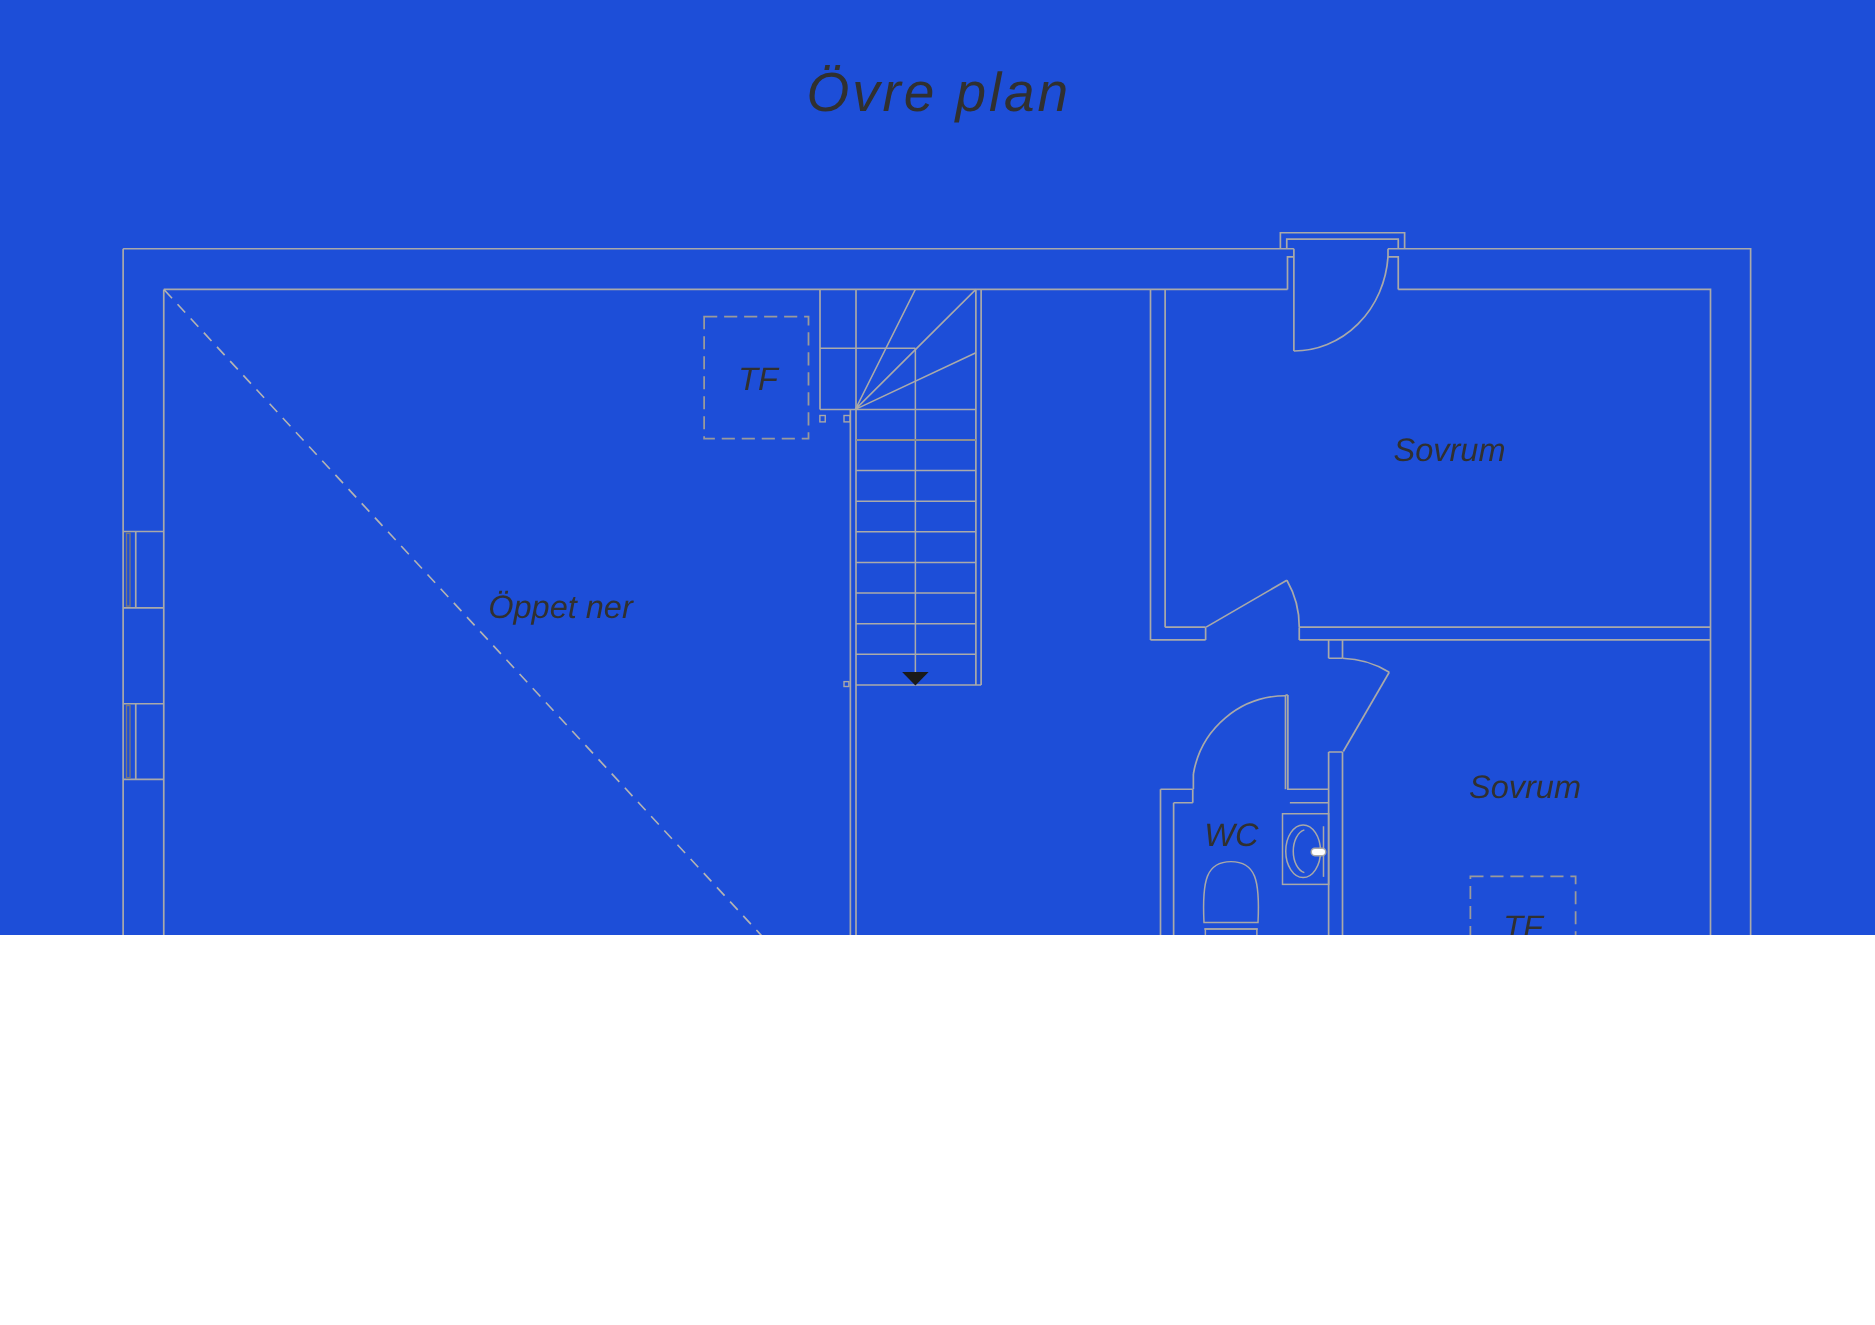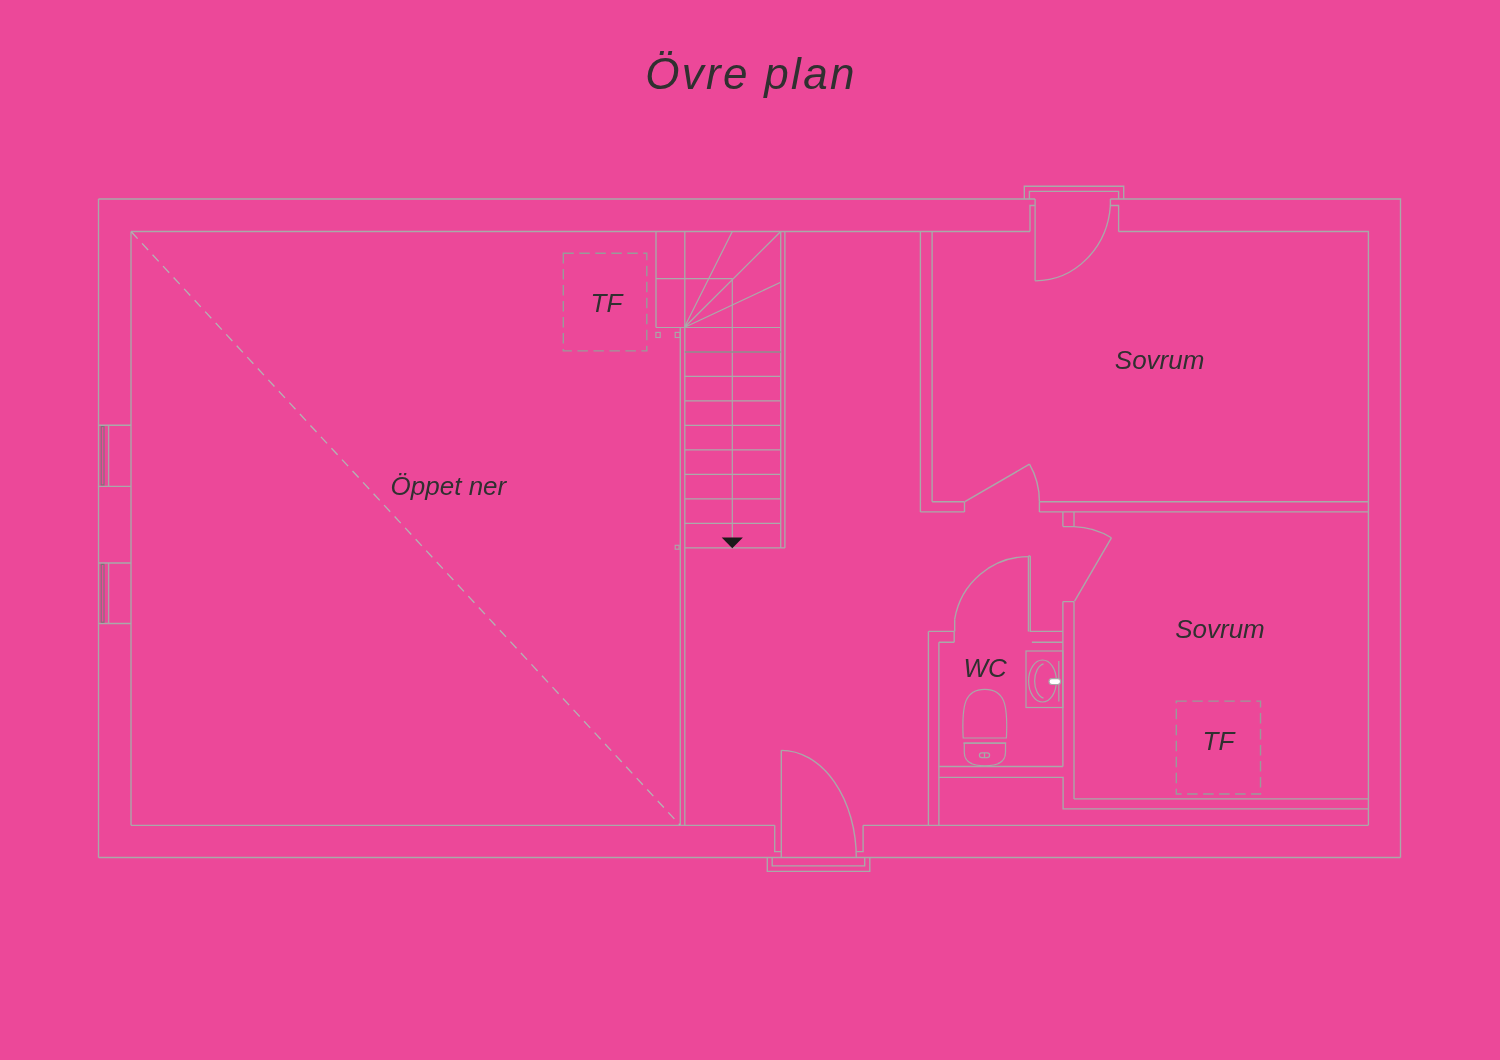--- a/index.html
+++ b/index.html
@@ -1,16 +1,16 @@
 <!DOCTYPE html>
 <html><head>
 <meta charset="utf-8">
 <style>
   html,body{margin:0;padding:0;background:#ffffff;}
-  .page{width:1500px;height:1060px;position:relative;background:#ec4899;overflow:hidden;}
+  .page{width:1500px;height:748px;position:relative;background:#1d4ed8;overflow:hidden;}
   svg{display:block;filter:grayscale(100%);}
   text{font-family:"Liberation Sans", sans-serif;font-style:italic;fill:#303030;}
 </style>
 </head>
 <body>
 <div class="page">
 <svg width="1500" height="1060" viewBox="0 0 1500 1060">
 
   <g stroke="#a9a9a9" stroke-width="1.35" fill="none" stroke-linecap="butt">
 

